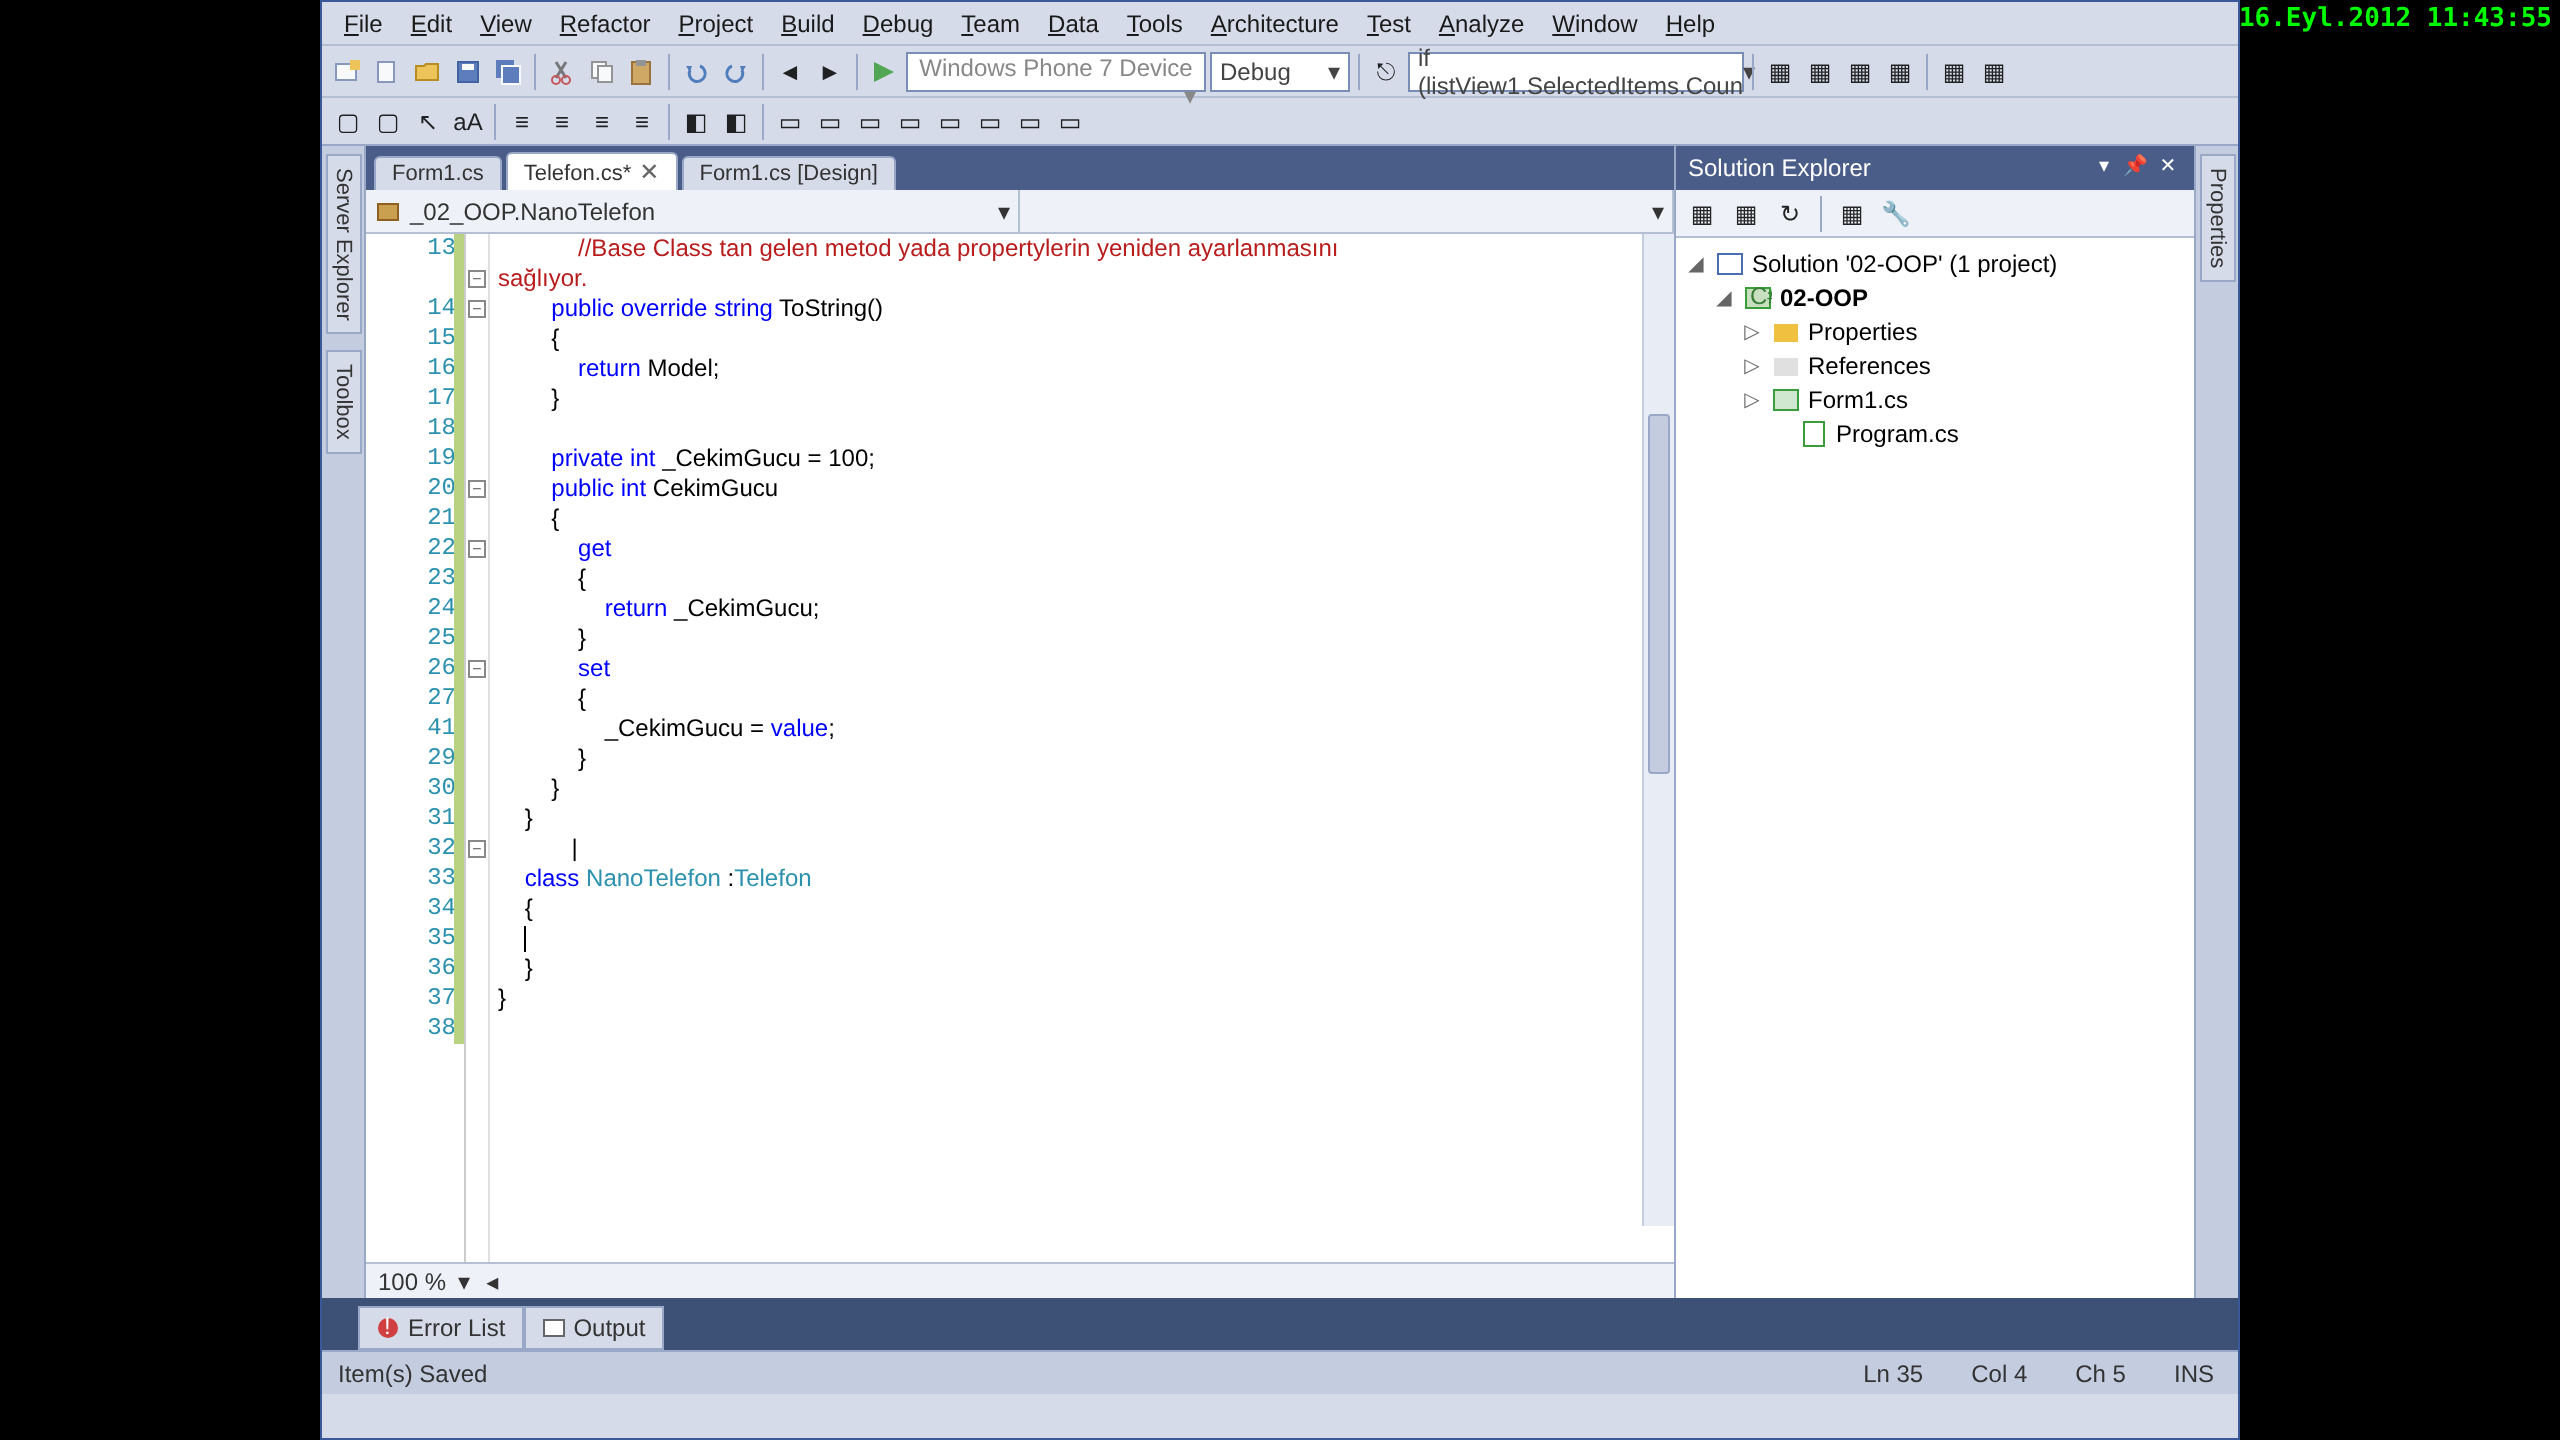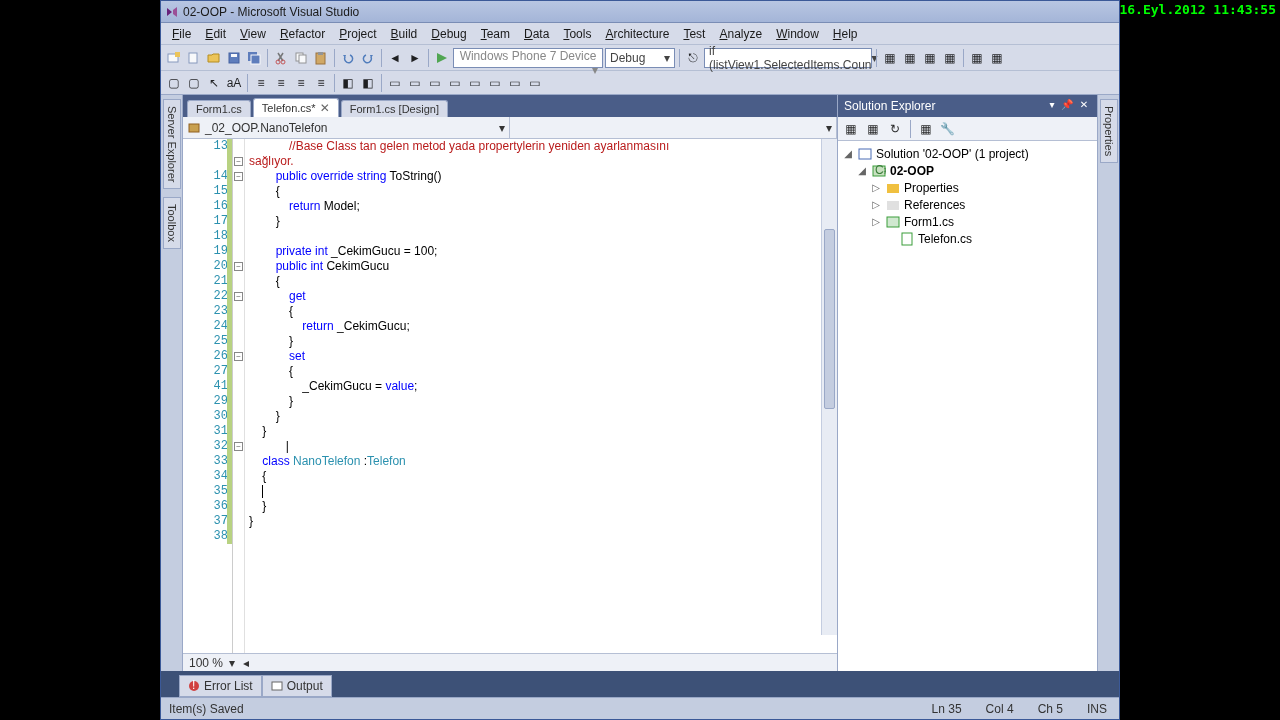--- a/index.html
+++ b/index.html
@@ -60,29 +60,20 @@
 .statusbar span { margin-right: 24px; }
 svg { display: block; }
 </style>
 </head>
 <body>
 
 <div class="clock">16.Eyl.2012 11:43:55</div>
 
 <div class="vs-window">
 
-  <div class="titlebar">
-    <span class="vs-icon">
-      <svg width="14" height="14" viewBox="0 0 14 14">
-          <path d="M2 3 L7 7 L2 11 Z" fill="#68217a"></path>
-          <path d="M12 2 L12 12 L8 9 L8 5 Z" fill="#9b4f96"></path>
-        </svg>
-    </span>
-    <span class="title">02-OOP - Microsoft Visual Studio</span>
-  </div>
 
   <div class="menubar" id="menubar">
       <span><u>F</u>ile</span>
       <span><u>E</u>dit</span>
       <span><u>V</u>iew</span>
       <span><u>R</u>efactor</span>
       <span><u>P</u>roject</span>
       <span><u>B</u>uild</span>
       <span><u>D</u>ebug</span>
       <span><u>T</u>eam</span>
@@ -356,21 +347,21 @@
             </span>
             <span>Form1.cs</span>
           </div>
         <div class="tree-item" style="padding-left:42px">
             <span class="exp"></span>
             <span class="icon">
               <svg width="14" height="14">
                 <rect x="2" y="1" width="10" height="12" fill="#fff" stroke="#3a9d3a"></rect>
               </svg>
             </span>
-            <span>Telefon.cs</span>
+            <span>Program.cs</span>
           </div>
       </div>
     </div>
 
     <div class="right-side-tab">
       <div class="side-tab-item">Properties</div>
     </div>
   </div>
 
   <div class="bottom-tabs">

